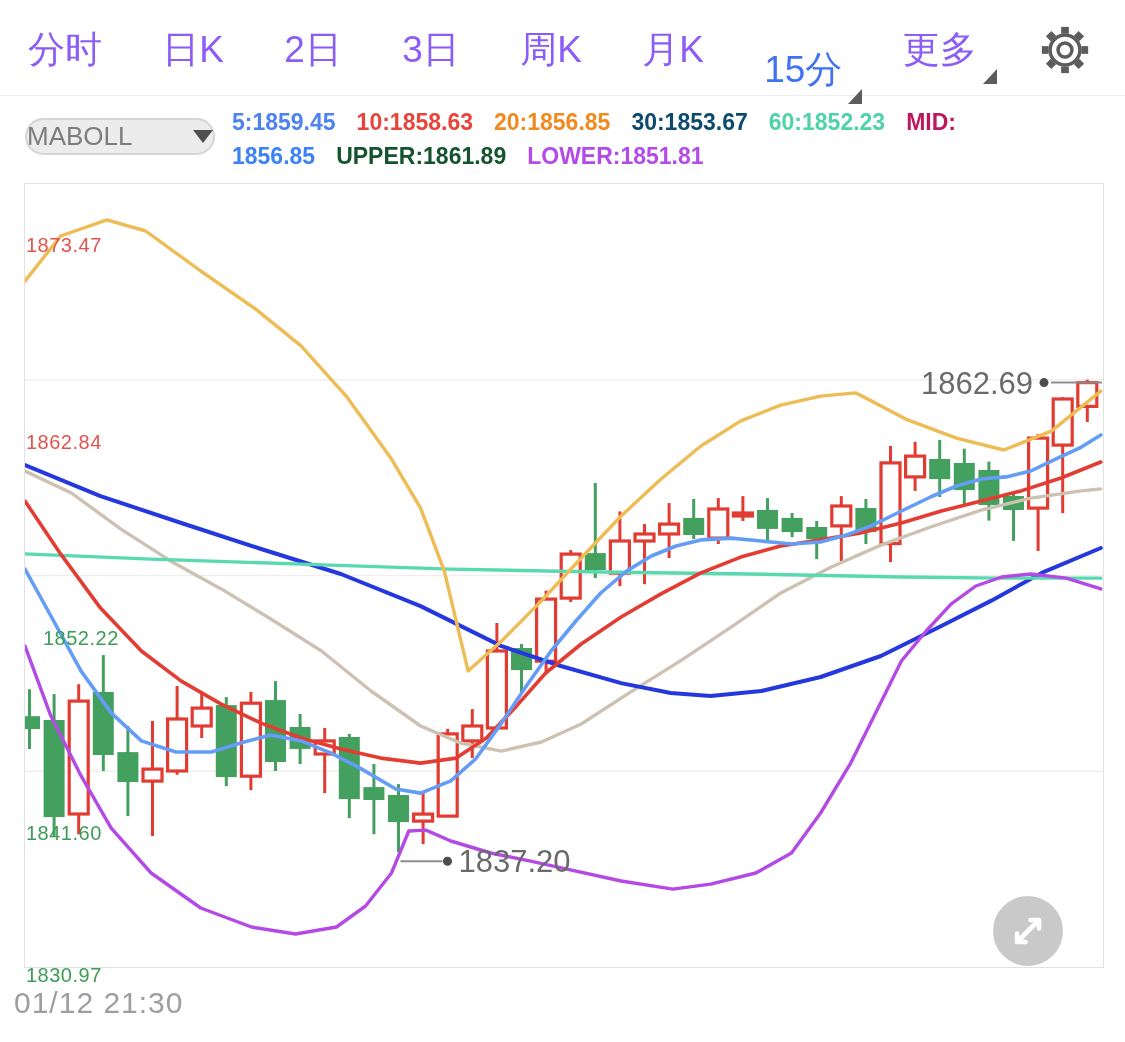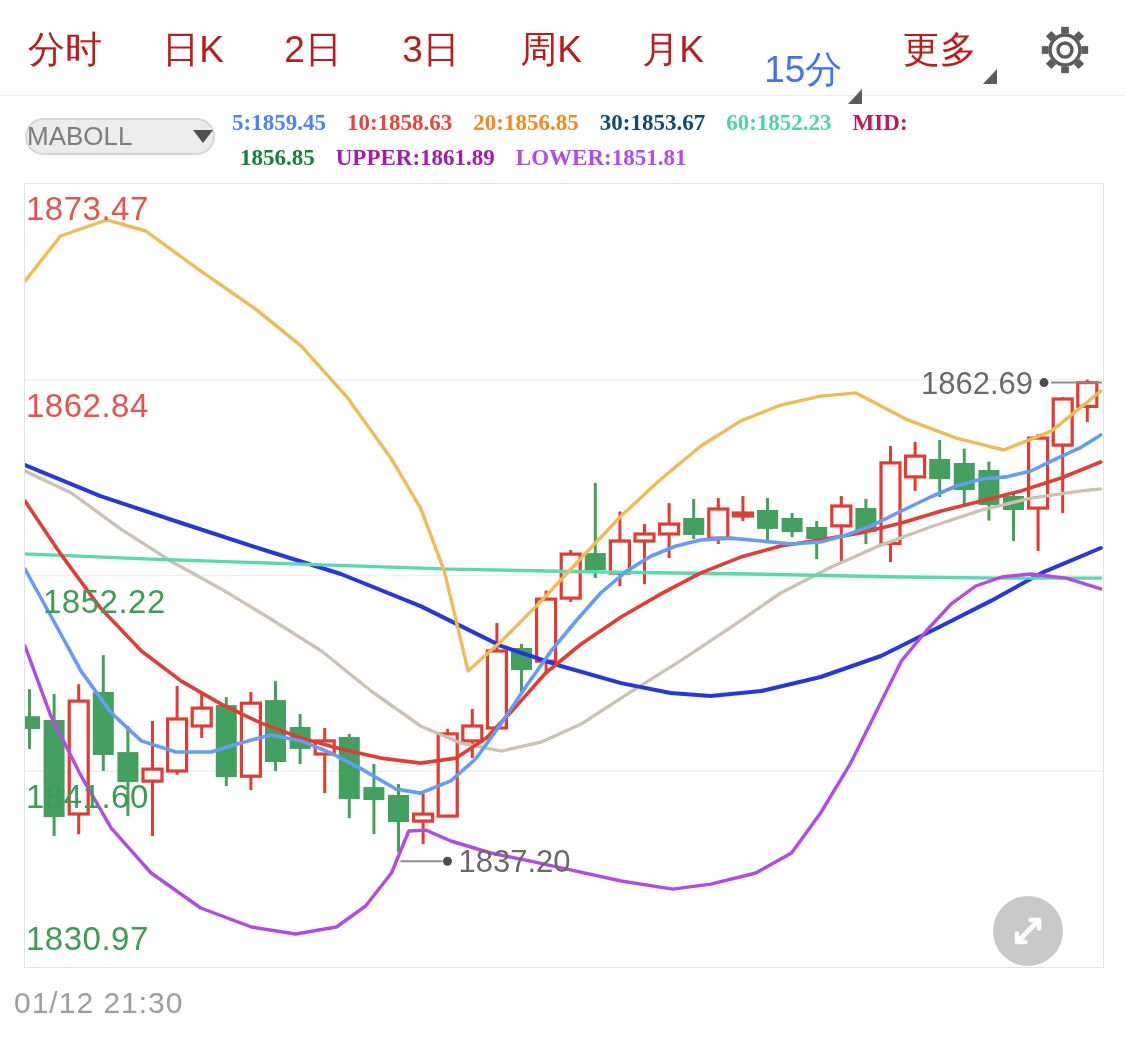--- a/index.html
+++ b/index.html
@@ -8,44 +8,44 @@
     font-family:"Liberation Sans","DejaVu Sans",sans-serif;
     -webkit-font-smoothing:antialiased;
   }
   
   .nav-row{
     position:absolute;left:0;top:0;width:1125px;height:96px;
     display:flex;align-items:center;justify-content:space-between;
     padding:4px 32px 0 28px;box-sizing:border-box;
     border-bottom:1px solid #ededed;background:#fff;
   }
-  .nav-item{font-size:37px;color:#b91c1c;position:relative;white-space:nowrap;cursor:pointer;}
+  .nav-item{font-size:37px;color:#8b5cf6;position:relative;white-space:nowrap;cursor:pointer;}
   .nav-item.active{color:#4272f2;margin-top:40px;}
   .wedge{
     position:absolute;right:-20px;bottom:-9px;width:0;height:0;
     border-left:14px solid transparent;border-bottom:15px solid #5c5c5c;
   }
   .gear-wrap{width:56px;height:56px;display:flex;align-items:center;justify-content:center;cursor:pointer;}
   
   .pill{
     position:absolute;left:25px;top:118px;width:190px;height:37px;
     background:#ececec;border:2px solid #d5d5d5;border-radius:20px;
     display:flex;align-items:center;justify-content:space-between;gap:13px;
     color:#7d7d7d;font-size:26px;box-sizing:border-box;cursor:pointer;
   }
   .pill .tri{width:0;height:0;border-left:10px solid transparent;border-right:10px solid transparent;border-top:13px solid #4f4f4f;}
   .legend{position:absolute;left:232px;top:105px;width:885px;font-size:23px;font-weight:700;line-height:34px;}
-  .legend span{margin-right:21px;white-space:nowrap;font-family:Liberation Serif, serif;}
+  .legend span{margin-right:21px;white-space:nowrap;}
   
   .chart{
     position:absolute;left:24px;top:183px;width:1078px;height:783px;
     border:1px solid #e2e2e2;background:#fff;box-sizing:content-box;
   }
   .chart svg{position:absolute;left:0;top:0;}
-  .tick{position:absolute;left:1px;font-size:33px;z-index:4;letter-spacing:0.5px;}
+  .tick{position:absolute;left:1px;font-size:20px;z-index:4;letter-spacing:0.5px;margin-top:44px;}
   .ts{position:absolute;left:14px;top:986px;font-size:30px;color:#9e9e9e;letter-spacing:1px;}
   .expand{
     position:absolute;left:993px;top:896px;width:70px;height:70px;border-radius:50%;
     background:#c9c9c9;display:flex;align-items:center;justify-content:center;cursor:pointer;z-index:5;
   }
 </style>
 </head>
 <body>
 
 <div class="nav-row" id="nav-row">
@@ -75,21 +75,21 @@
   </span>
 </div>
 
 <div class="pill">
   <span>MABOLL</span>
   <span class="tri"></span>
 </div>
 
 <div class="legend" id="legend">
     <div><span style="color: rgb(77, 130, 240);">5:1859.45</span><span style="color: rgb(232, 68, 58); margin-top: 12px;">10:1858.63</span><span style="color: rgb(240, 138, 31);">20:1856.85</span><span style="color: #0c4a6e;">30:1853.67</span><span style="color: rgb(78, 211, 165); margin-top: 12px;">60:1852.23</span><span style="color: #be185d; text-align: right;">MID:</span></div>
-    <div><span style="color: #15803d; margin-left: 8px;">1856.85</span><span style="color: #a21caf;">UPPER:1861.89</span><span style="color: rgb(180, 74, 232);">LOWER:1851.81</span></div>
+    <div><span style="color: #3b82f6;">1856.85</span><span style="color: #14532d;">UPPER:1861.89</span><span style="color: rgb(180, 74, 232);">LOWER:1851.81</span></div>
   </div>
 
 <div class="chart" id="chart">
   <svg id="plot" width="1078" height="783" viewBox="24 183 1078 783">
       <line x1="24" x2="1102" y1="378.8" y2="378.8" stroke="#efefef" stroke-width="1.5"></line>
       <line x1="24" x2="1102" y1="574.5" y2="574.5" stroke="#efefef" stroke-width="1.5"></line>
       <line x1="24" x2="1102" y1="770.2" y2="770.2" stroke="#efefef" stroke-width="1.5"></line>
       <g>
         <line x1="28.5" x2="28.5" y1="688.2" y2="748.0" stroke="#43a05e" stroke-width="3"></line>
         <rect x="19.0" y="716.2" width="19" height="10.9" fill="#43a05e" stroke="#43a05e" stroke-width="2"></rect>

